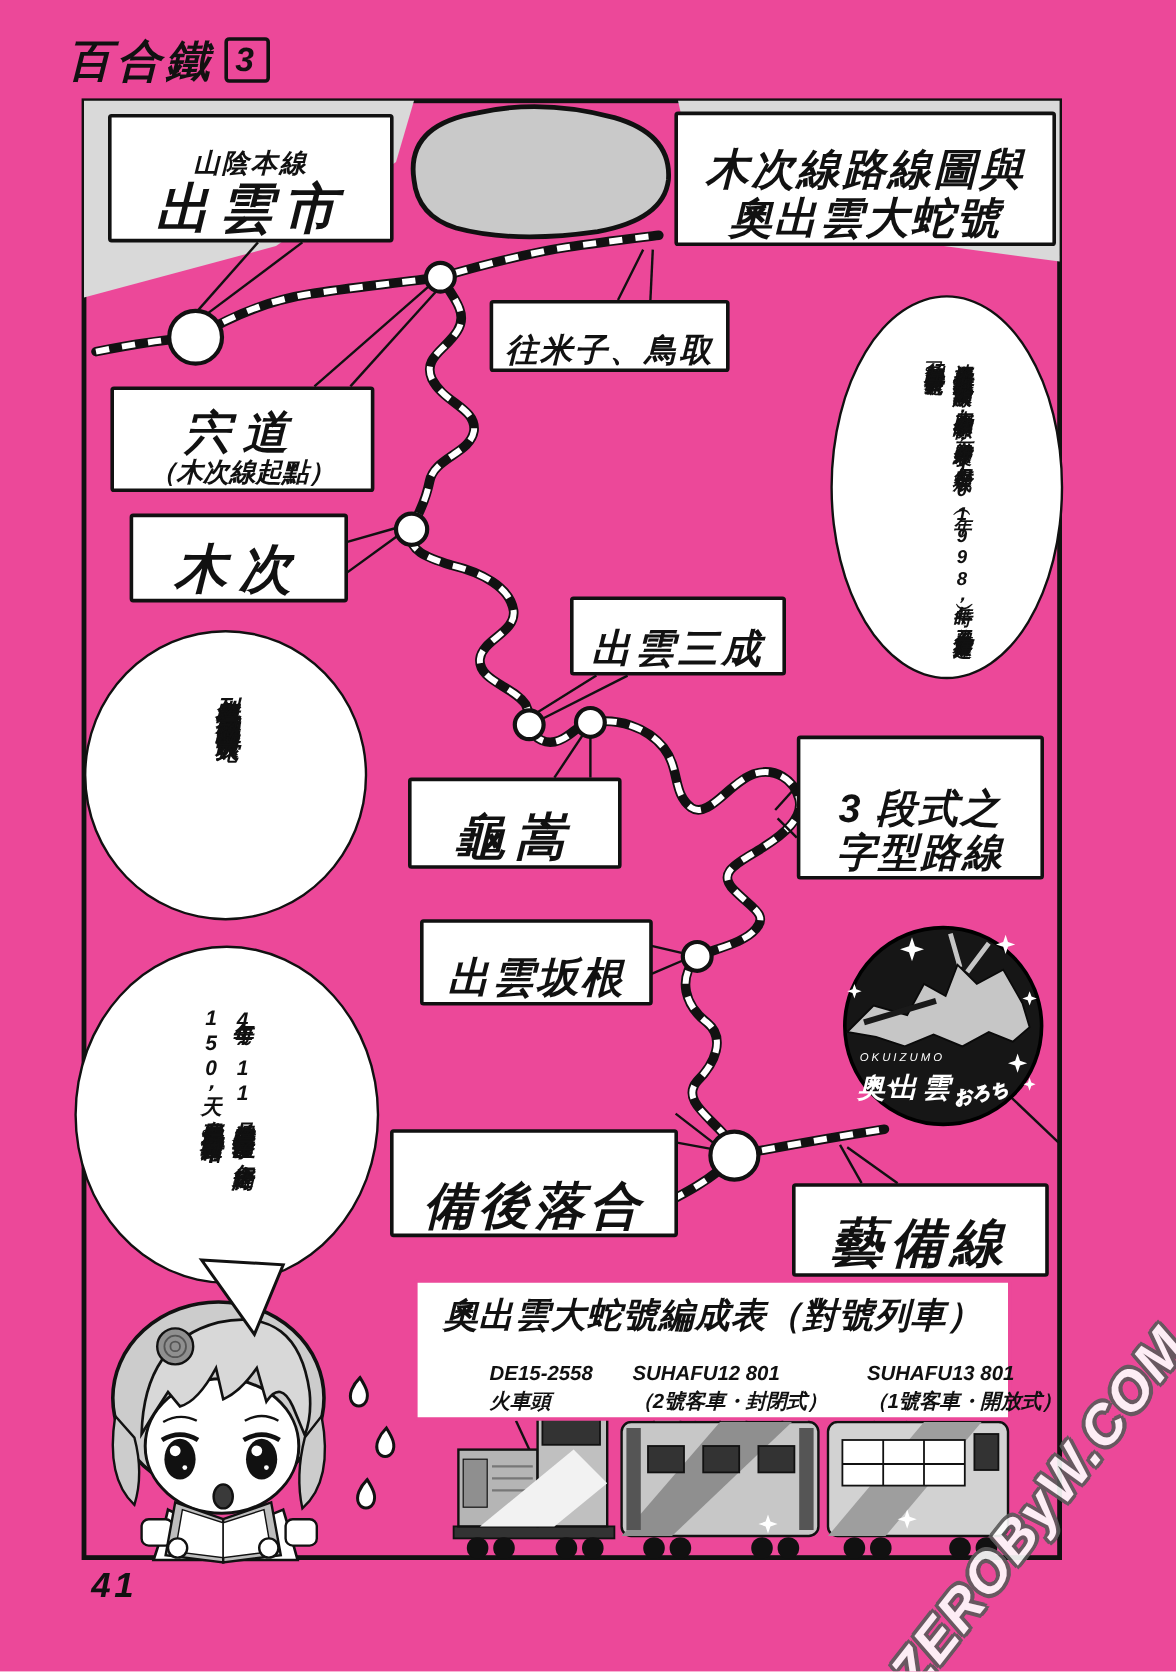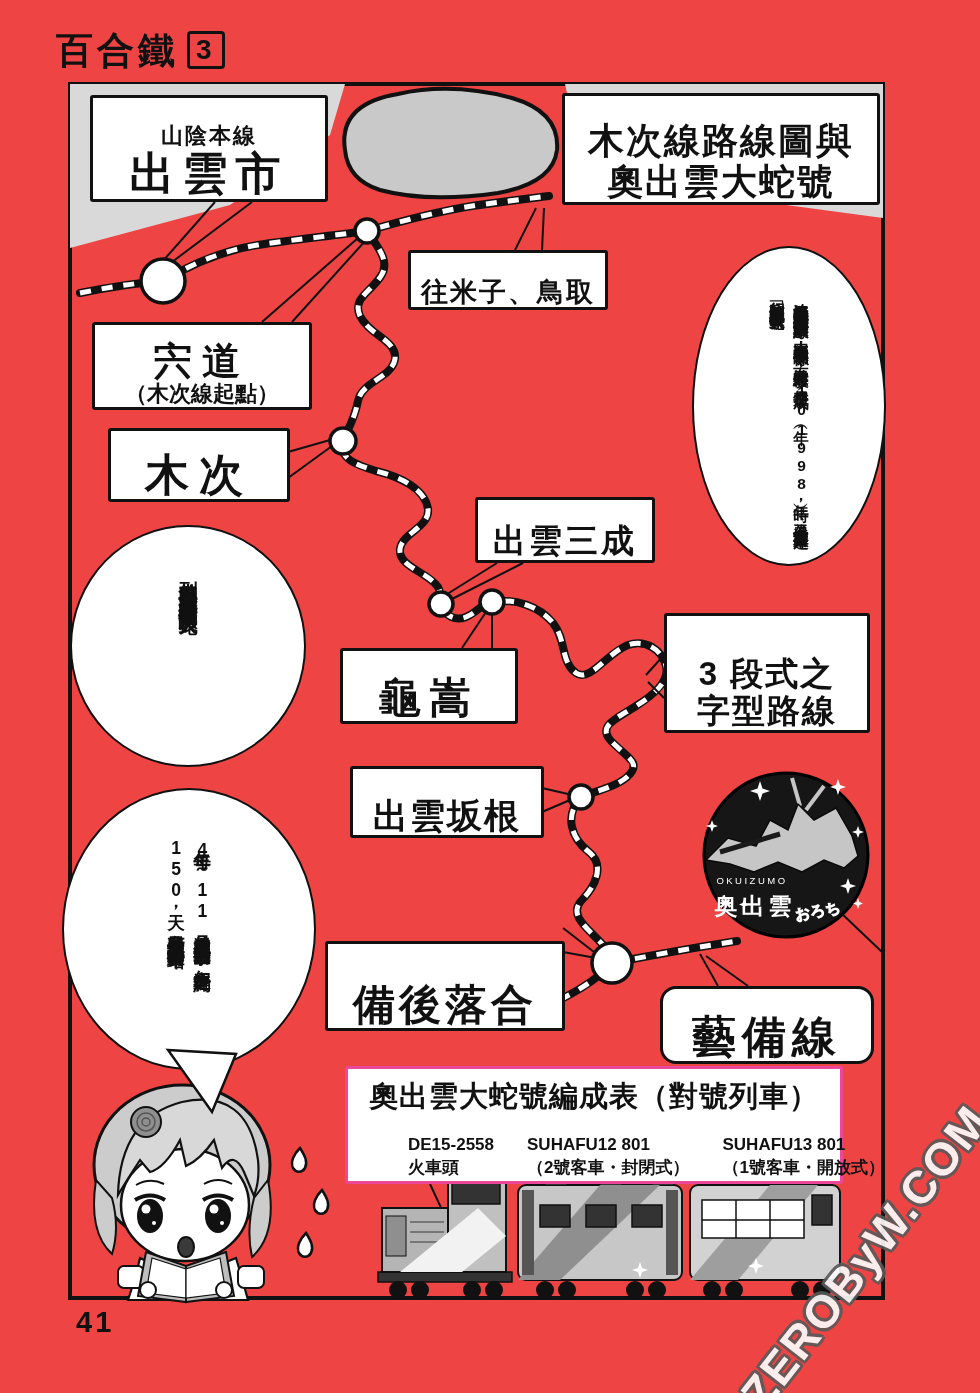--- a/index.html
+++ b/index.html
@@ -1,17 +1,17 @@
 <!DOCTYPE html>
 <html><head>
 <meta charset="utf-8">
 <style>
   html,body{margin:0;padding:0;background:#fff;}
-  .page{position:relative;width:980px;height:1393px;background:#ef4444;overflow:hidden;
-        font-family:"Liberation Sans","DejaVu Sans",sans-serif;color:#111;}
+  .page{position:relative;width:980px;height:1393px;background:#ec4899;overflow:hidden;
+        font-family:"Liberation Sans","DejaVu Sans",sans-serif;color:#111;font-style:italic;}
   .book-title{position:absolute;left:56px;top:26px;font-size:37px;font-weight:bold;letter-spacing:4px;z-index:5;}
   .vol-badge{display:inline-block;border:3px solid #111;border-radius:4px;font-size:28px;line-height:30px;
              padding:1px 6px;margin-left:8px;vertical-align:4px;}
   .panel{position:absolute;left:68px;top:82px;width:817px;height:1218px;border:4px solid #111;
          box-sizing:border-box;background:none;z-index:1;}
   .svg-base{position:absolute;left:0;top:0;z-index:2;}
   .svg-top{position:absolute;left:0;top:0;z-index:4;pointer-events:none;}
   .map-box{position:absolute;background:#fff;border:3px solid #111;border-radius:3px;box-sizing:border-box;
            display:flex;flex-direction:column;align-items:center;justify-content:flex-end;
            font-weight:bold;line-height:1.12;z-index:3;text-align:center;}
@@ -257,21 +257,21 @@
   </div>
 
   <div class="map-box" style="left:350px;top:766px;width:194px;height:72px;">
     <div class="fz-sakane">出雲坂根</div>
   </div>
 
   <div class="map-box" style="left:325px;top:893px;width:240px;height:90px;margin-top:48px;">
     <div class="fz-ochiai">備後落合</div>
   </div>
 
-  <div class="map-box" style="left:660px;top:986px;width:214px;height:78px;border-radius:16px;">
+  <div class="map-box" style="left:660px;top:986px;width:214px;height:78px;">
     <div class="fz-geibi">藝備線</div>
   </div>
 
   <div class="bubble" style="left:692px;top:246px;width:190px;height:316px;">
     <div class="vtext bt-right">連接島根縣宍道車站與廣島縣備後落合車站的木次線，本來因為赤字的關係，而被考慮停駛，但是在平成10年（1998年）時，為了促進旅客搭乘而運行的列車就是「奧出雲大蛇號」。</div>
   </div>
 
   <div class="bubble" style="left:70px;top:525px;width:232px;height:238px;">
     <div class="vtext bt-left1">列車的名稱來自於在出雲神話中登場的怪物「八岐大蛇」。</div>
   </div>

